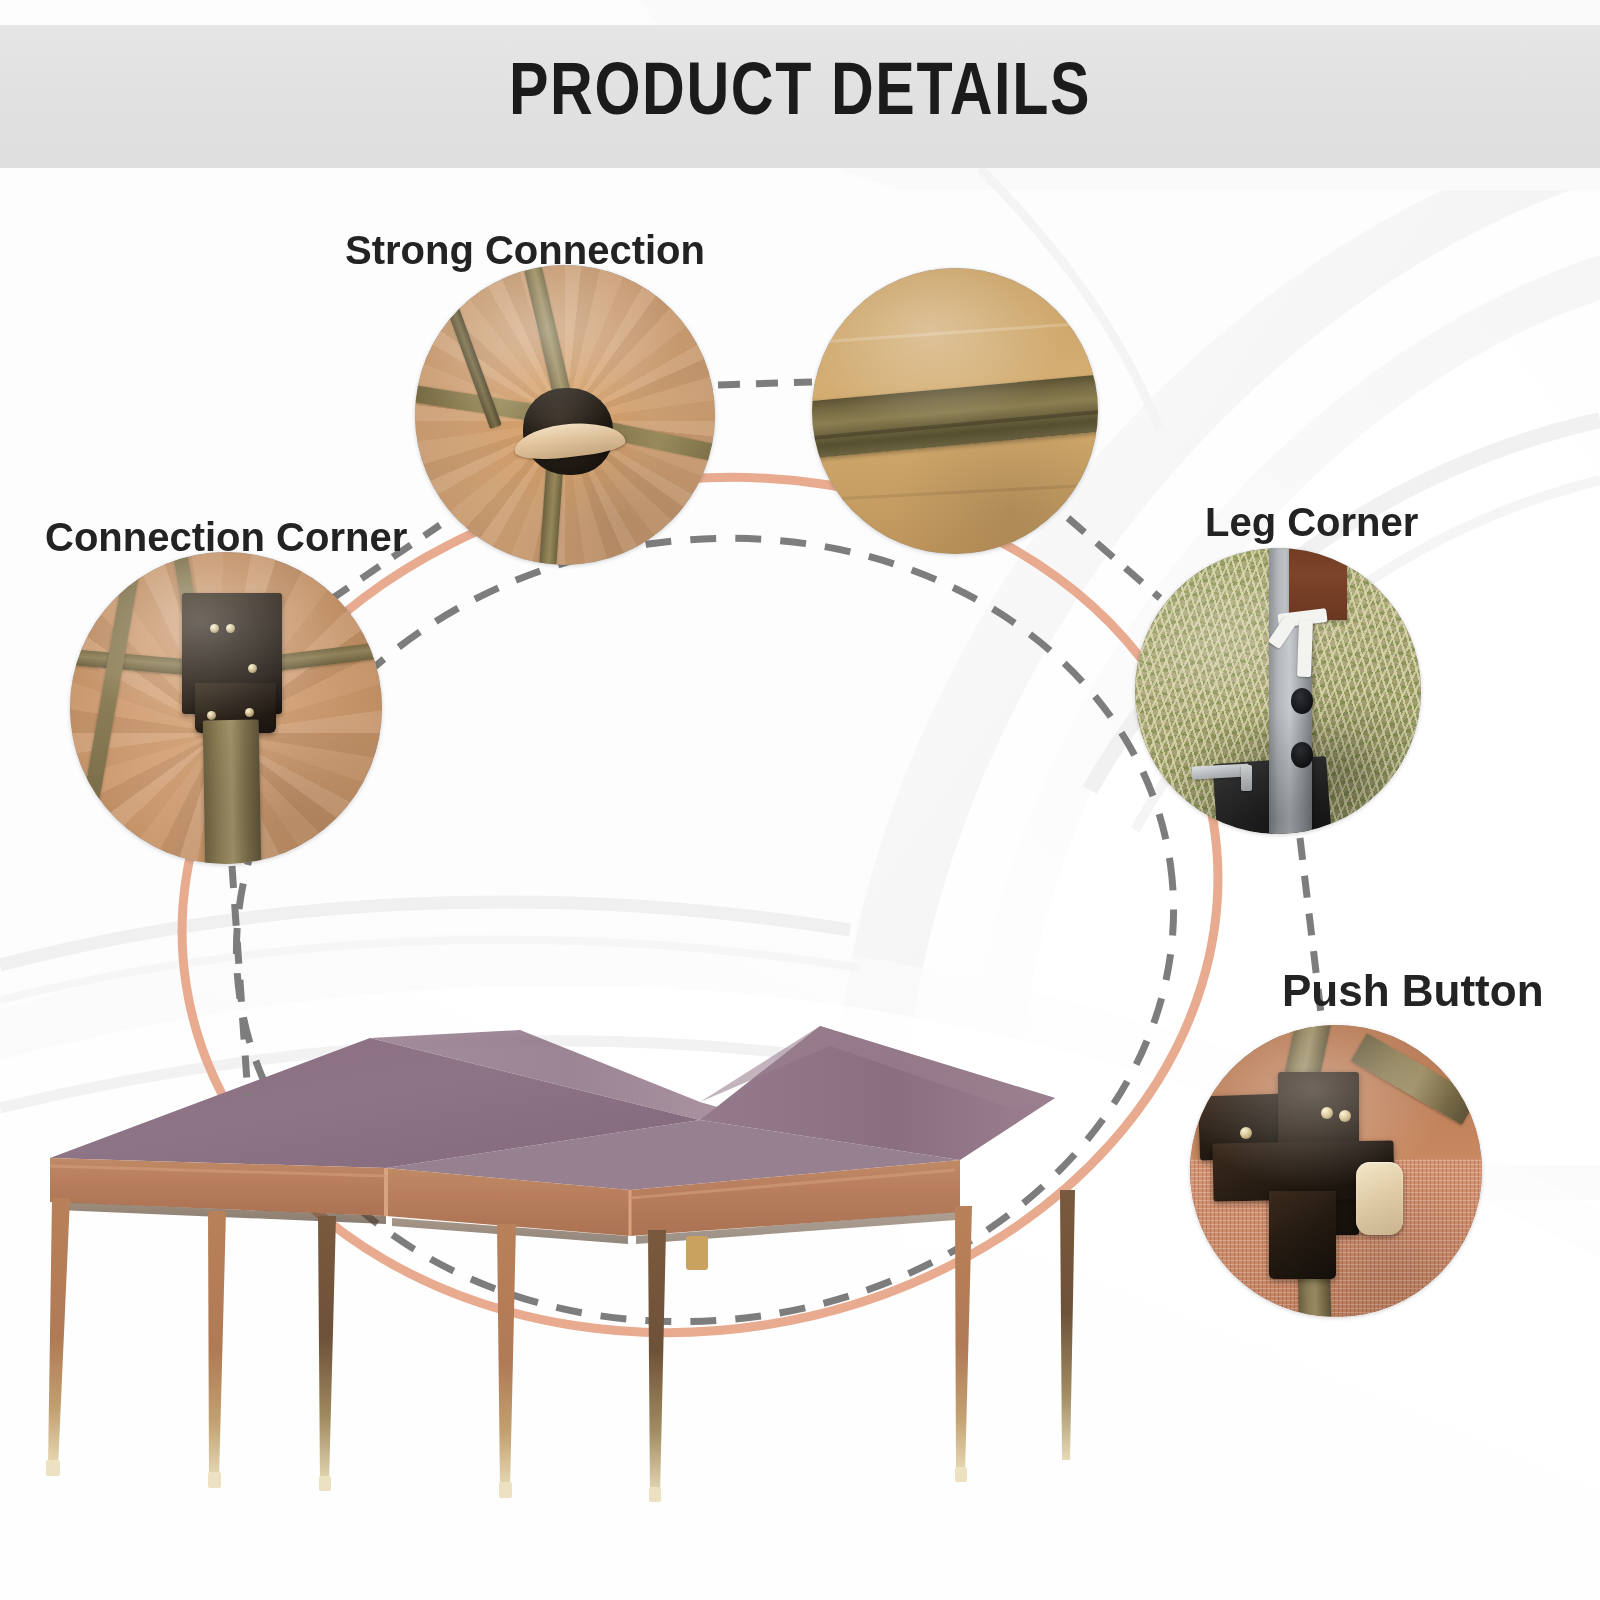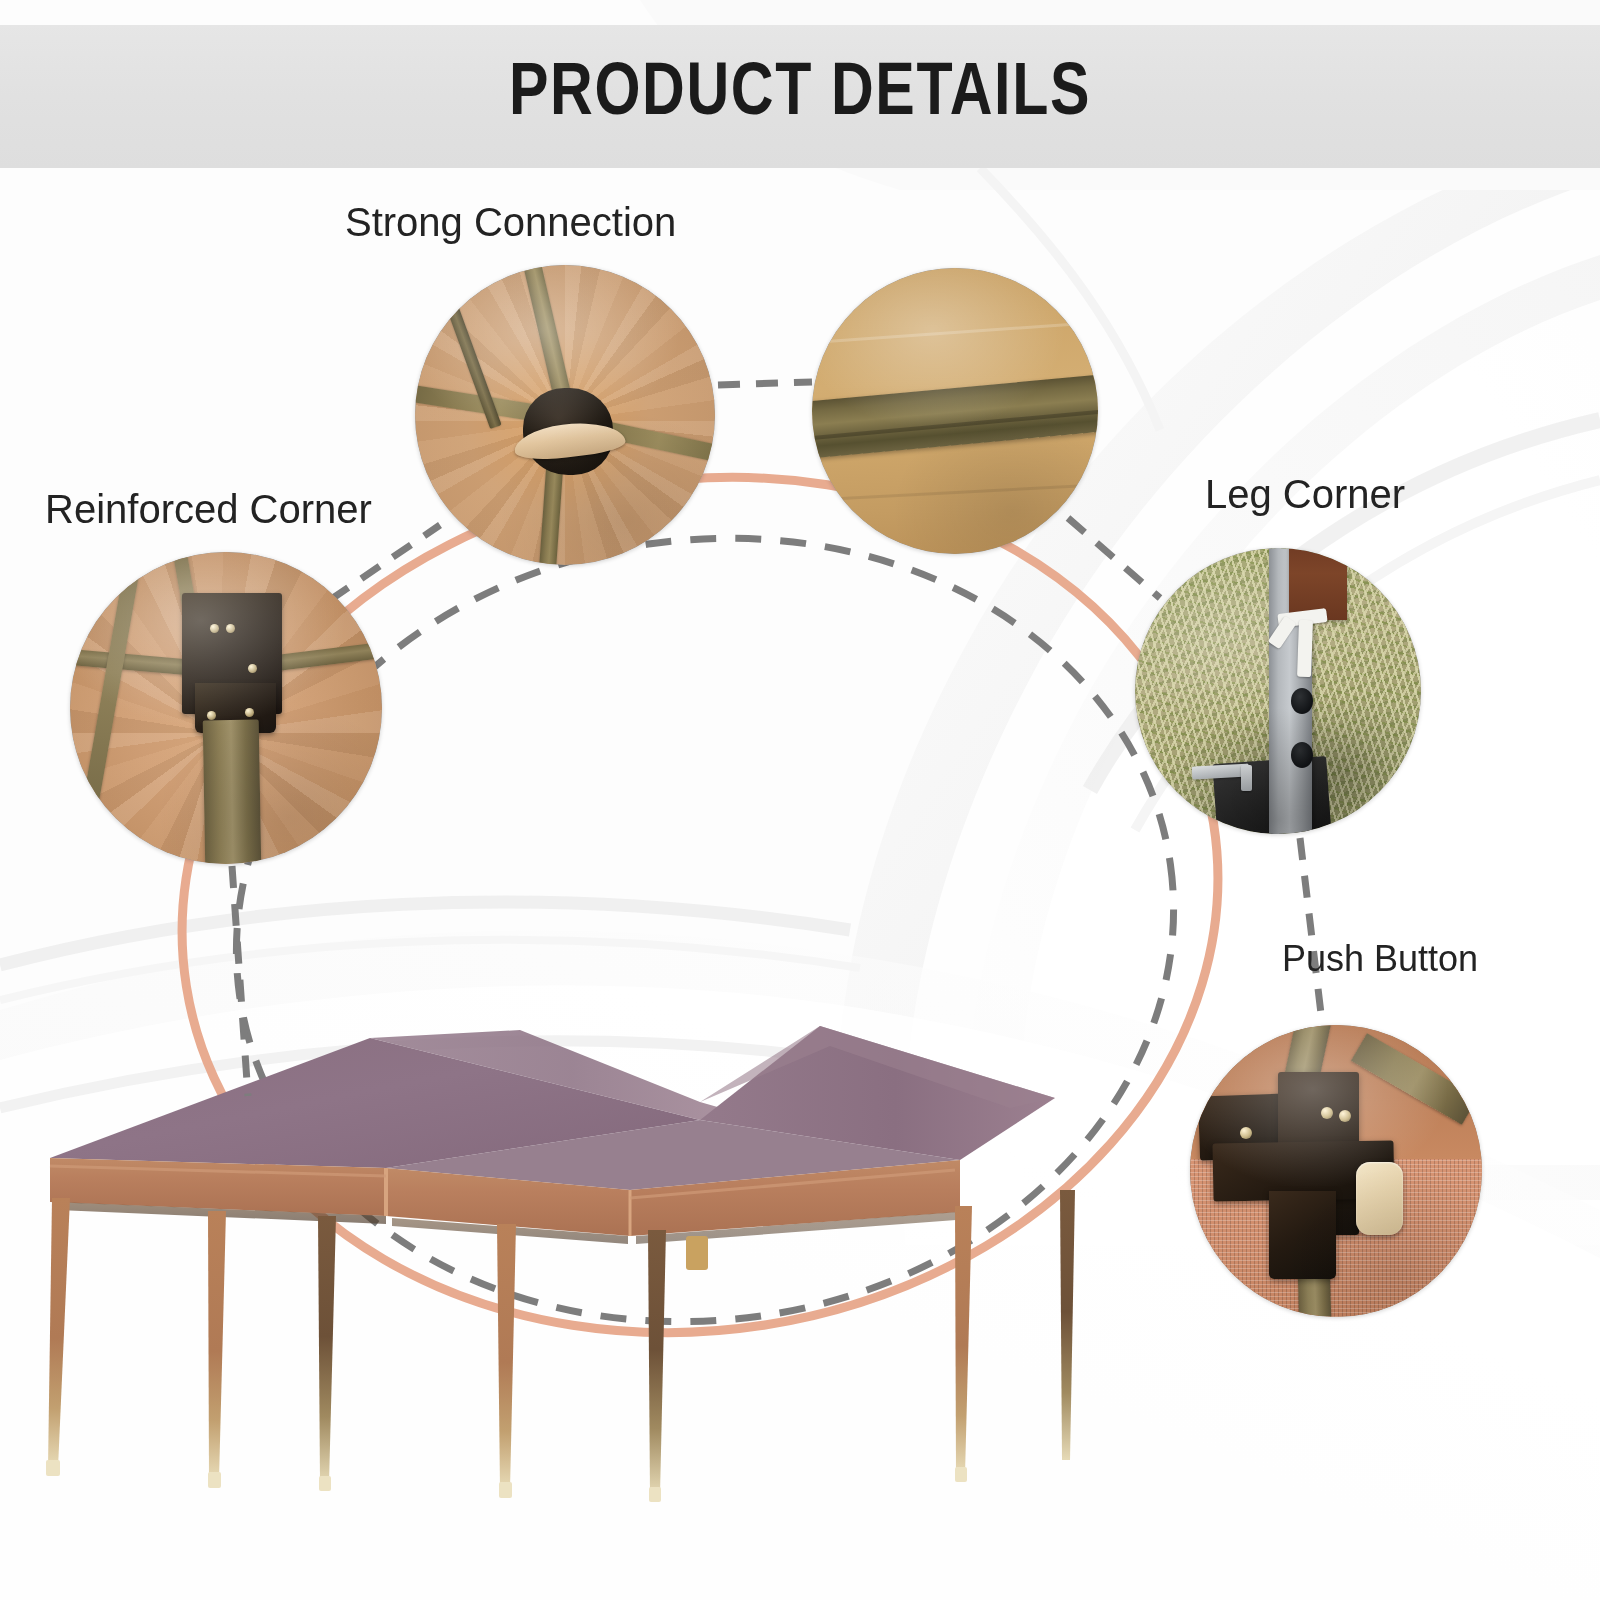--- a/index.html
+++ b/index.html
@@ -18,21 +18,21 @@
       font-size:74px;font-weight:bold;letter-spacing:2px;color:#1b1b1b;
       font-family:"Liberation Sans","DejaVu Sans",sans-serif;
       transform:scaleX(.80);transform-origin:50% 50%;z-index:6;}
 
   
   #lines{position:absolute;inset:0;z-index:3;}
   #lines-top{position:absolute;inset:0;z-index:7;}
 
   
   .lbl{position:absolute;color:#232323;white-space:nowrap;z-index:9;
-       font-family:"Liberation Sans","DejaVu Sans",sans-serif;font-weight:400;}
+       font-family:"Liberation Sans","DejaVu Sans",sans-serif;font-weight:700;margin-top:28px;}
 
   
   .circ{position:absolute;border-radius:50%;overflow:hidden;z-index:8;
         box-shadow:0 0 0 2px #8f8f8f inset, 0 1px 4px rgba(0,0,0,.18);}
   .circ .inner{position:absolute;inset:0;border-radius:50%;overflow:hidden;}
 
   
   #c-strong{left:415px;top:265px;width:300px;height:300px;}
   #c-strong .inner{background:
       radial-gradient(circle at 48% 52%, #d9a368 0%, #d5a06a 18%, #cfa073 42%, #c89a6f 70%, #bf8e64 100%);}
@@ -359,17 +359,17 @@
 
       <line x1="1068" y1="518" x2="1160" y2="598"></line>
 
       <line x1="1300" y1="838" x2="1322" y2="1022"></line>
 
       <line x1="232" y1="866" x2="248" y2="1096"></line>
     </g>
   </svg>
 
   <div class="lbl" id="lbl-strong" style="left:345px;top:200px;font-size:40px;">Strong Connection</div>
-  <div class="lbl" id="lbl-corner" style="left:45px;top:487px;font-size:40px;">Reinforced Corner</div>
+  <div class="lbl" id="lbl-corner" style="left:45px;top:487px;font-size:40px;">Connection Corner</div>
   <div class="lbl" id="lbl-legcov" style="left:1205px;top:472px;font-size:40px;">Leg Corner</div>
-  <div class="lbl" id="lbl-push" style="left:1282px;top:938px;font-size:36px;">Push Button</div>
+  <div class="lbl" id="lbl-push" style="left:1282px;top:938px;font-size:44px;">Push Button</div>
 
 </div>
 
 </body></html>

